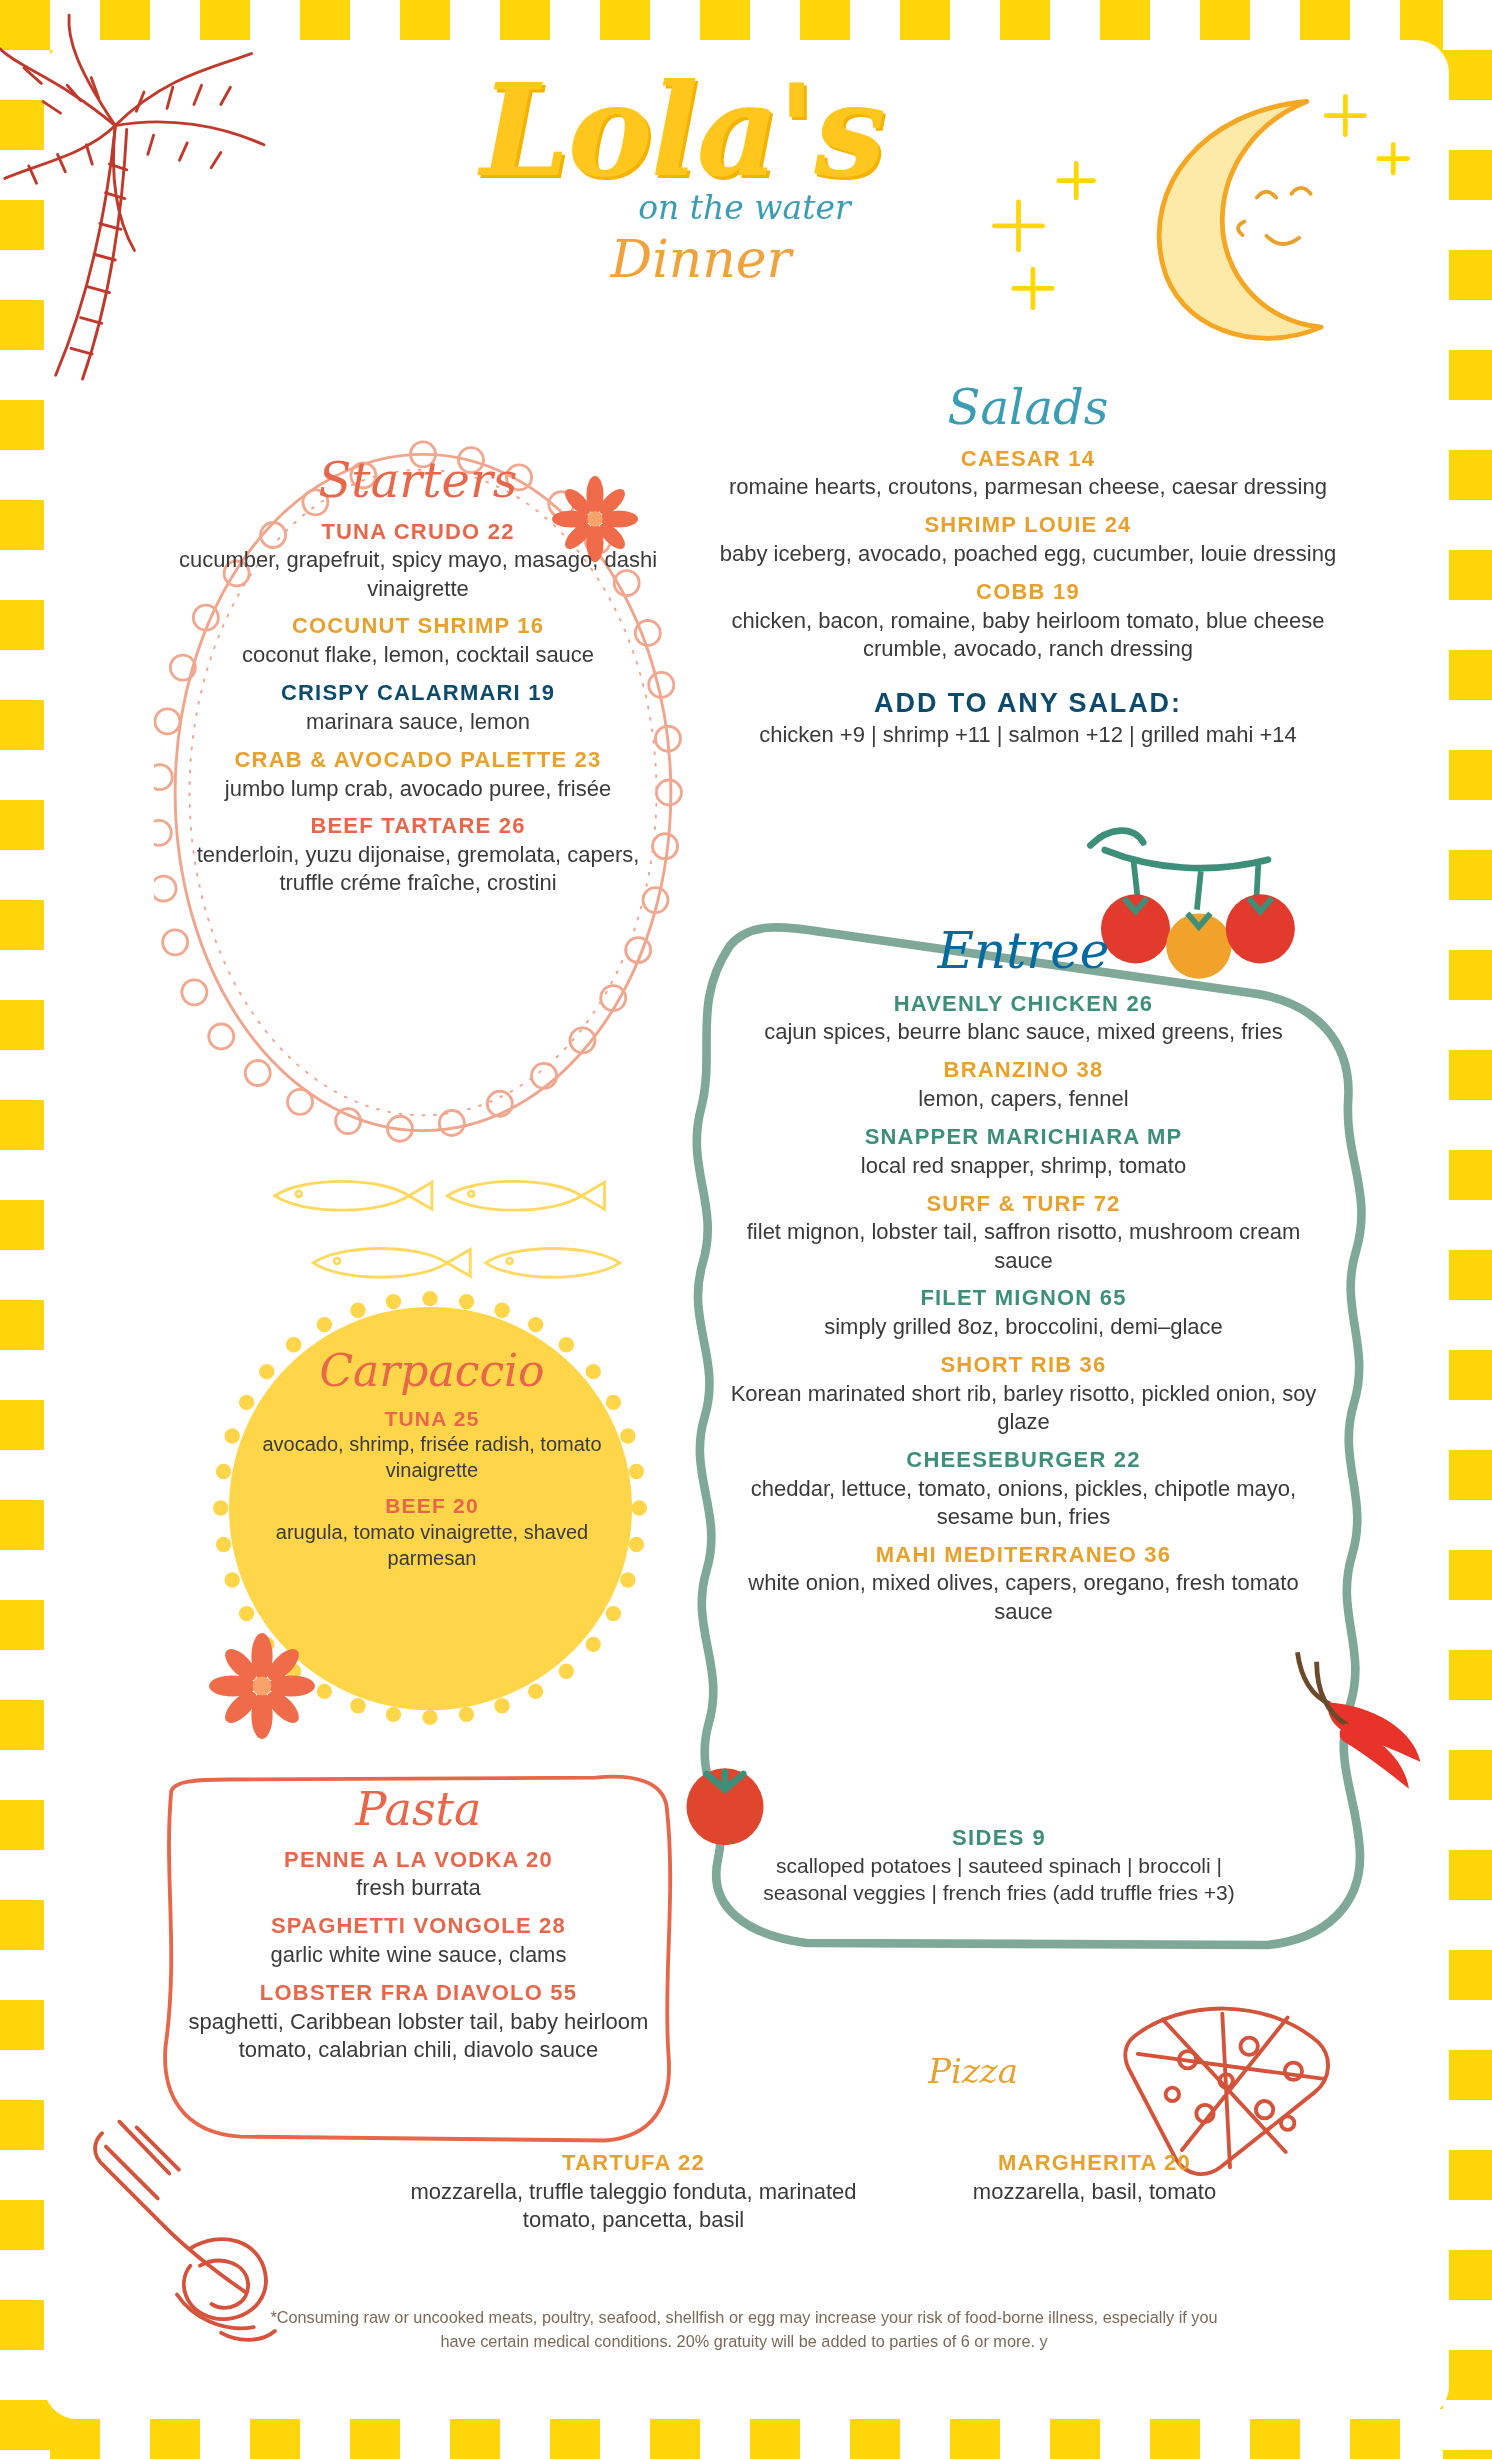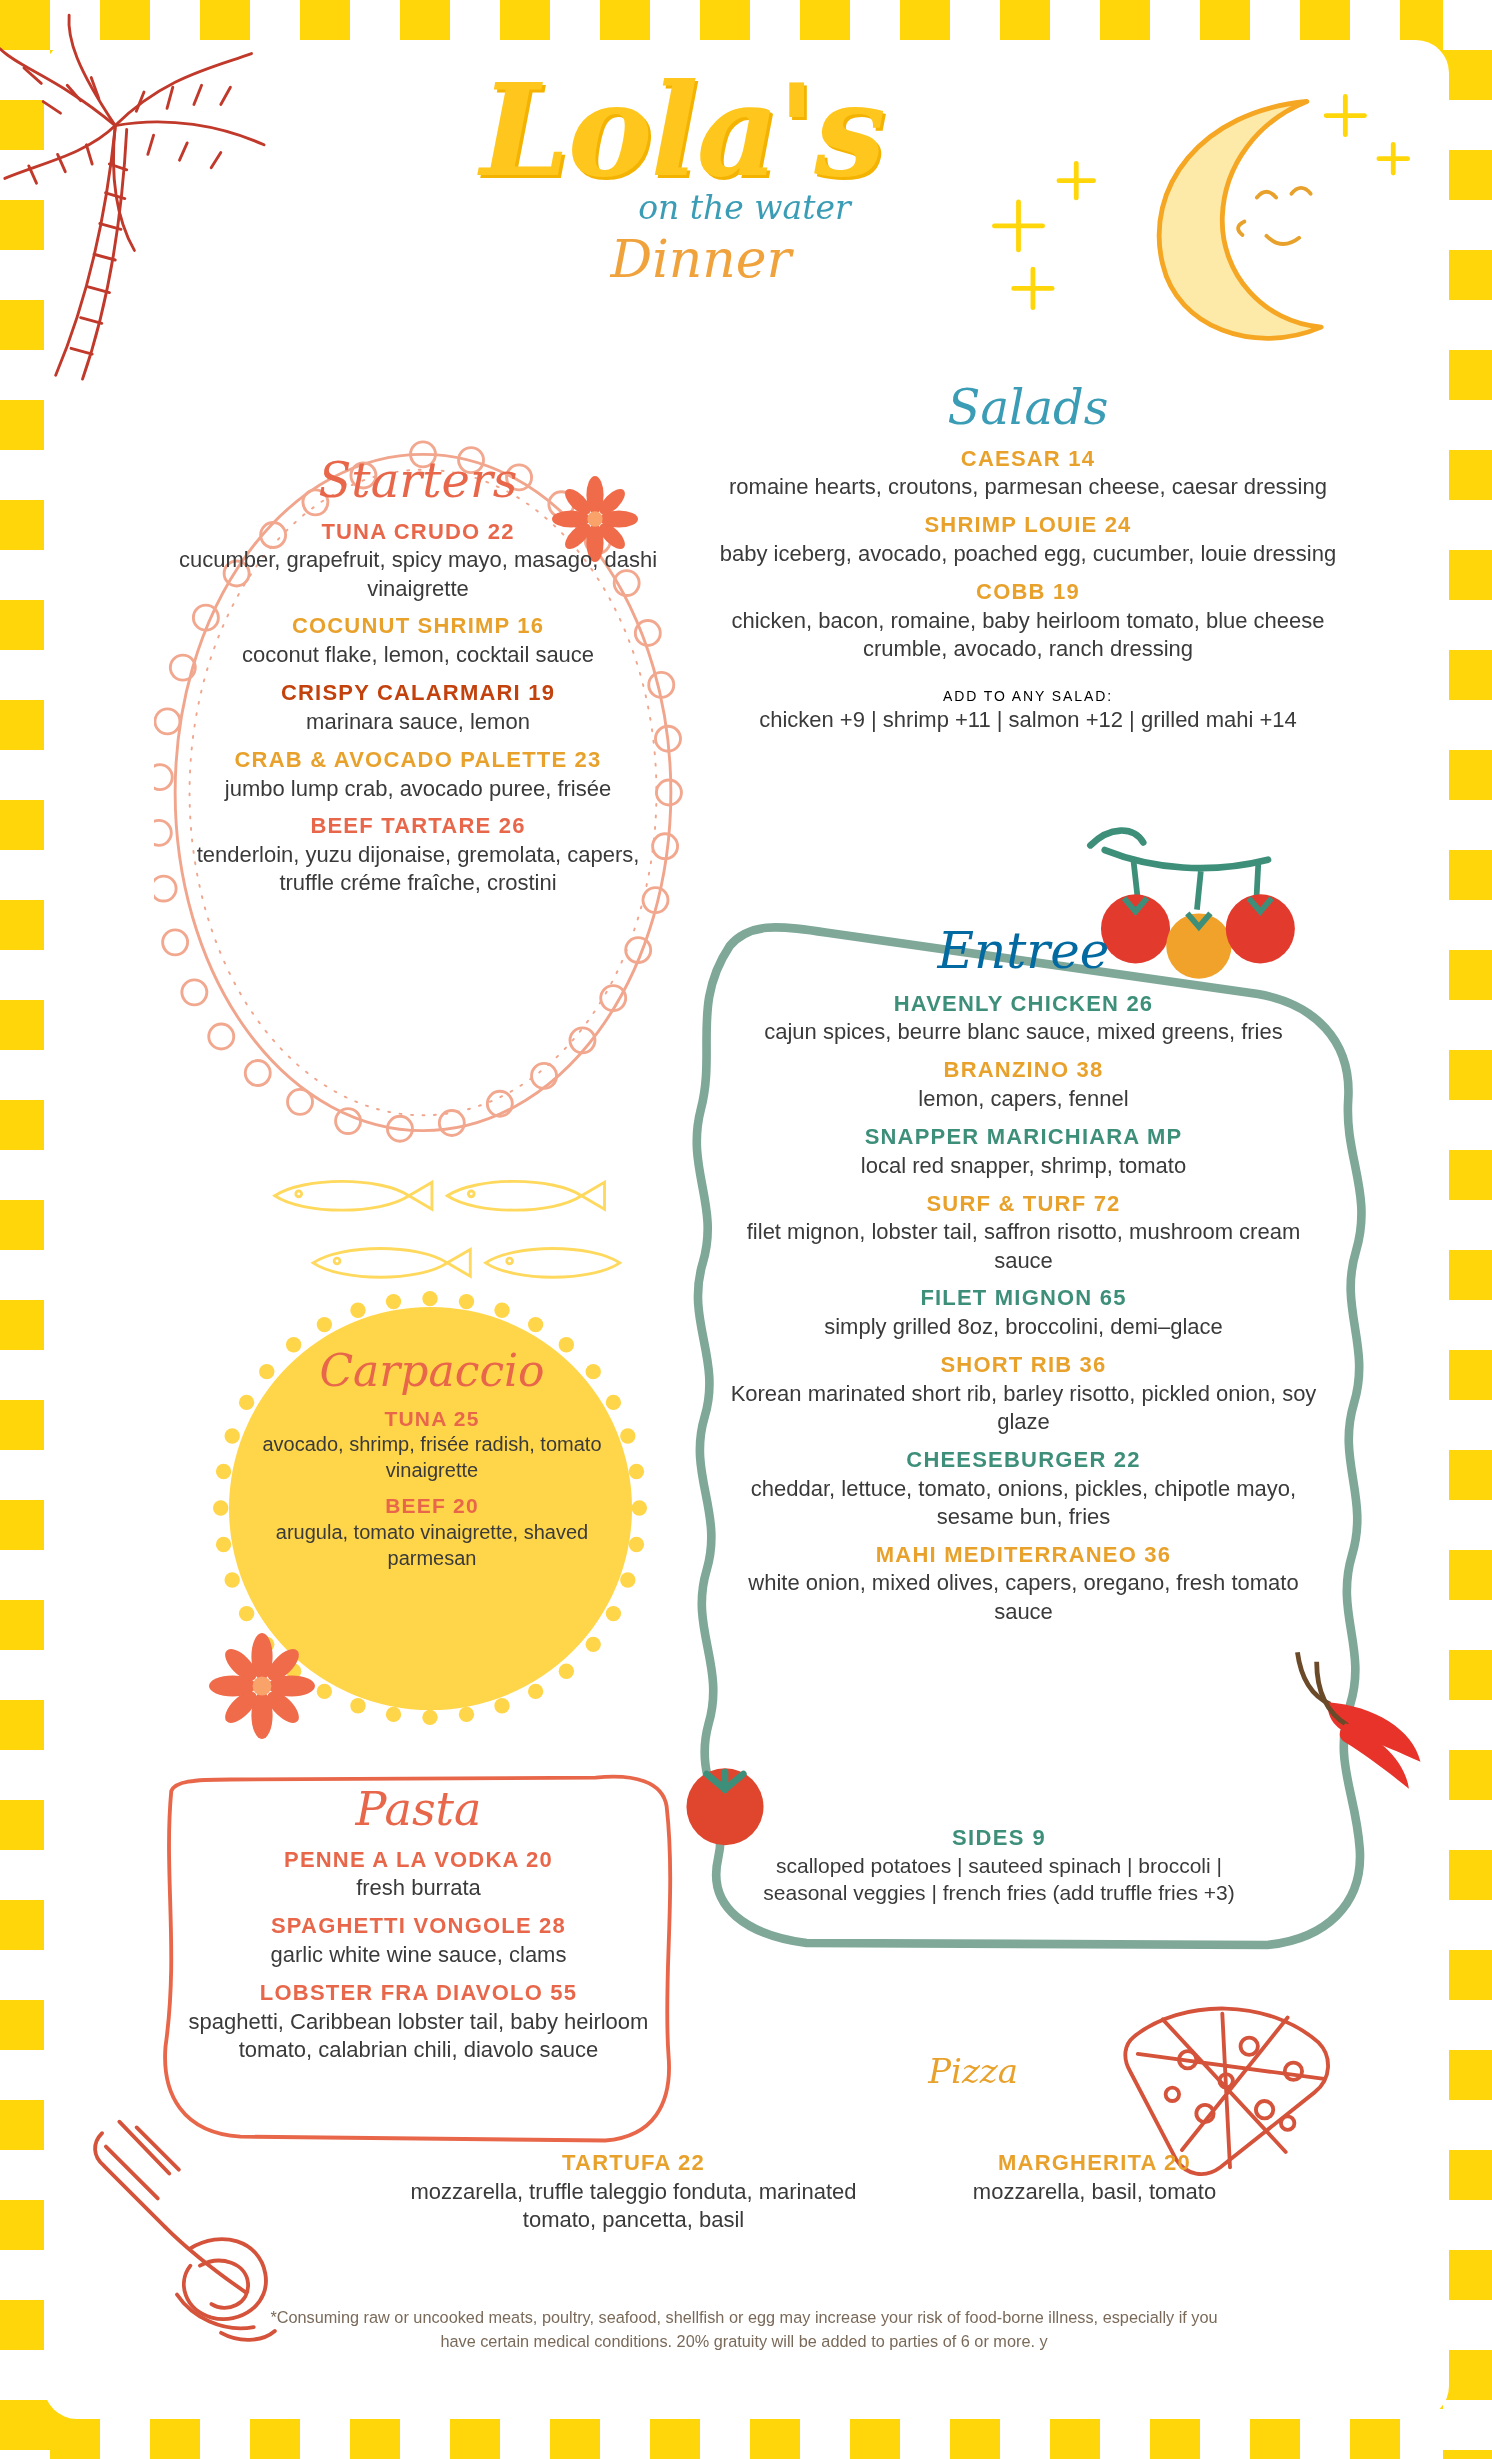--- a/index.html
+++ b/index.html
@@ -98,21 +98,21 @@
 
   
   .salads{
     position:absolute;left:711px;top:379px;width:634px;
   }
   .salads .sec-title{font-size:48px;color:#3b9db5;margin-bottom:3.8px;}
   .salads .item-name{color:#e8a12b;}
   .addto{
     margin-top:25px;text-align:center;
   }
-  .addto-title{font-weight:normal;letter-spacing:1.9px;font-size:14px;color:#000000;}
+  .addto-title{font-weight:bold;letter-spacing:1.9px;font-size:27px;color:#0c4a6e;}
   .addto-line{font-size:22px;color:#3a3a3a;margin-top:2.9px;}
 
   
   .carp-blob{
     position:absolute;left:229px;top:1307px;width:403px;height:403px;
     background:#ffd54a;border-radius:50%;
   }
   .carp-dots{position:absolute;left:213px;top:1291px;width:434px;height:434px;}
   .carpaccio{
     position:absolute;left:240px;top:1345px;width:384px;text-align:center;
@@ -278,21 +278,21 @@
     <div class="sec-title">Starters</div>
     <div>
       <div class="item-name" style="color:#e8674a">TUNA CRUDO 22</div>
       <div class="item-desc">cucumber, grapefruit, spicy mayo, masago, dashi vinaigrette</div>
     </div>
     <div>
       <div class="item-name" style="color:#e8a12b">COCUNUT SHRIMP 16</div>
       <div class="item-desc">coconut flake, lemon, cocktail sauce</div>
     </div>
     <div>
-      <div class="item-name" style="color:#c2410c">CRISPY CALARMARI 19</div>
+      <div class="item-name" style="color:#0c4a6e">CRISPY CALARMARI 19</div>
       <div class="item-desc">marinara sauce, lemon</div>
     </div>
     <div>
       <div class="item-name" style="color:#e8a12b">CRAB &amp; AVOCADO PALETTE 23</div>
       <div class="item-desc">jumbo lump crab, avocado puree, frisée</div>
     </div>
     <div>
       <div class="item-name" style="color:#e8674a">BEEF TARTARE 26</div>
       <div class="item-desc">tenderloin, yuzu dijonaise, gremolata, capers, truffle créme fraîche, crostini</div>
     </div>

